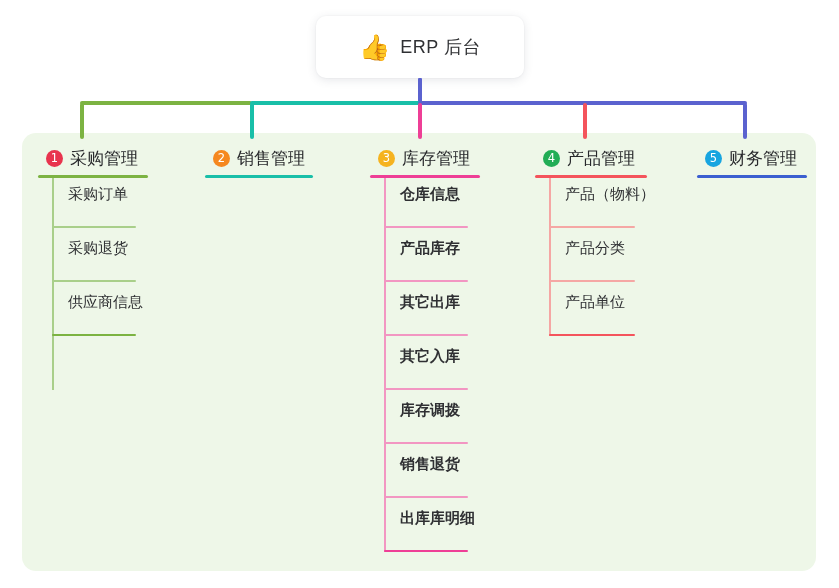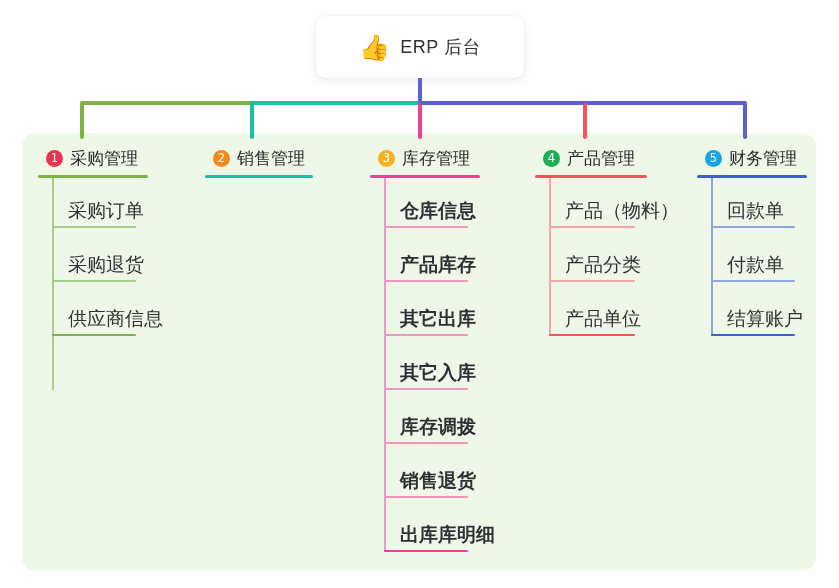--- a/index.html
+++ b/index.html
@@ -48,22 +48,22 @@
     color:#fff;font-size:11.5px;line-height:17px;text-align:center;
     font-family:"DejaVu Sans",sans-serif;flex:0 0 auto;
   }
   .col-title{font-size:17px;color:#27282b;white-space:nowrap;}
   .head-rule{height:3px;border-radius:2px;margin-top:5px;}
 
   .items{position:relative;margin-top:0;}
   .spine{position:absolute;left:14px;top:0;width:2px;}
   .item{position:relative;height:54px;}
   .item-label{
-    position:absolute;left:30px;bottom:8px;
-    font-size:19px;color:#2f3033;white-space:nowrap;
+    position:absolute;left:30px;bottom:28px;
+    font-size:15px;color:#2f3033;white-space:nowrap;
   }
   .item-rule{position:absolute;left:14px;bottom:4px;height:2px;border-radius:1px;}
 </style>
 </head>
 <body>
 
 <div id="stage">
 
   <div class="panel"></div>
 
@@ -171,30 +171,15 @@
             <div class="item-rule" style="background: rgb(244, 84, 92); width: 86px;"></div>
           </div>
         </div>
       </div>
       <div class="col" style="left: 697px; width: 110px;">
         <div class="col-head">
           <span class="badge" style="background: rgb(23, 165, 224);">5</span>
           <span class="col-title">财务管理</span>
         </div>
         <div class="head-rule" style="background: rgb(59, 95, 208); width: 110px;"></div>
-        <div class="items" style="height: 162px;">
-          <div class="spine" style="background: rgb(143, 166, 222); height: 158px;"></div>
-          <div class="item">
-            <span class="item-label">回款单</span>
-            <div class="item-rule" style="background: rgb(143, 166, 222); width: 84px;"></div>
-          </div>
-          <div class="item">
-            <span class="item-label">付款单</span>
-            <div class="item-rule" style="background: rgb(143, 166, 222); width: 84px;"></div>
-          </div>
-          <div class="item">
-            <span class="item-label">结算账户</span>
-            <div class="item-rule" style="background: rgb(59, 95, 208); width: 84px;"></div>
-          </div>
-        </div>
       </div>
     </div>
 </div>
 
 </body></html>

